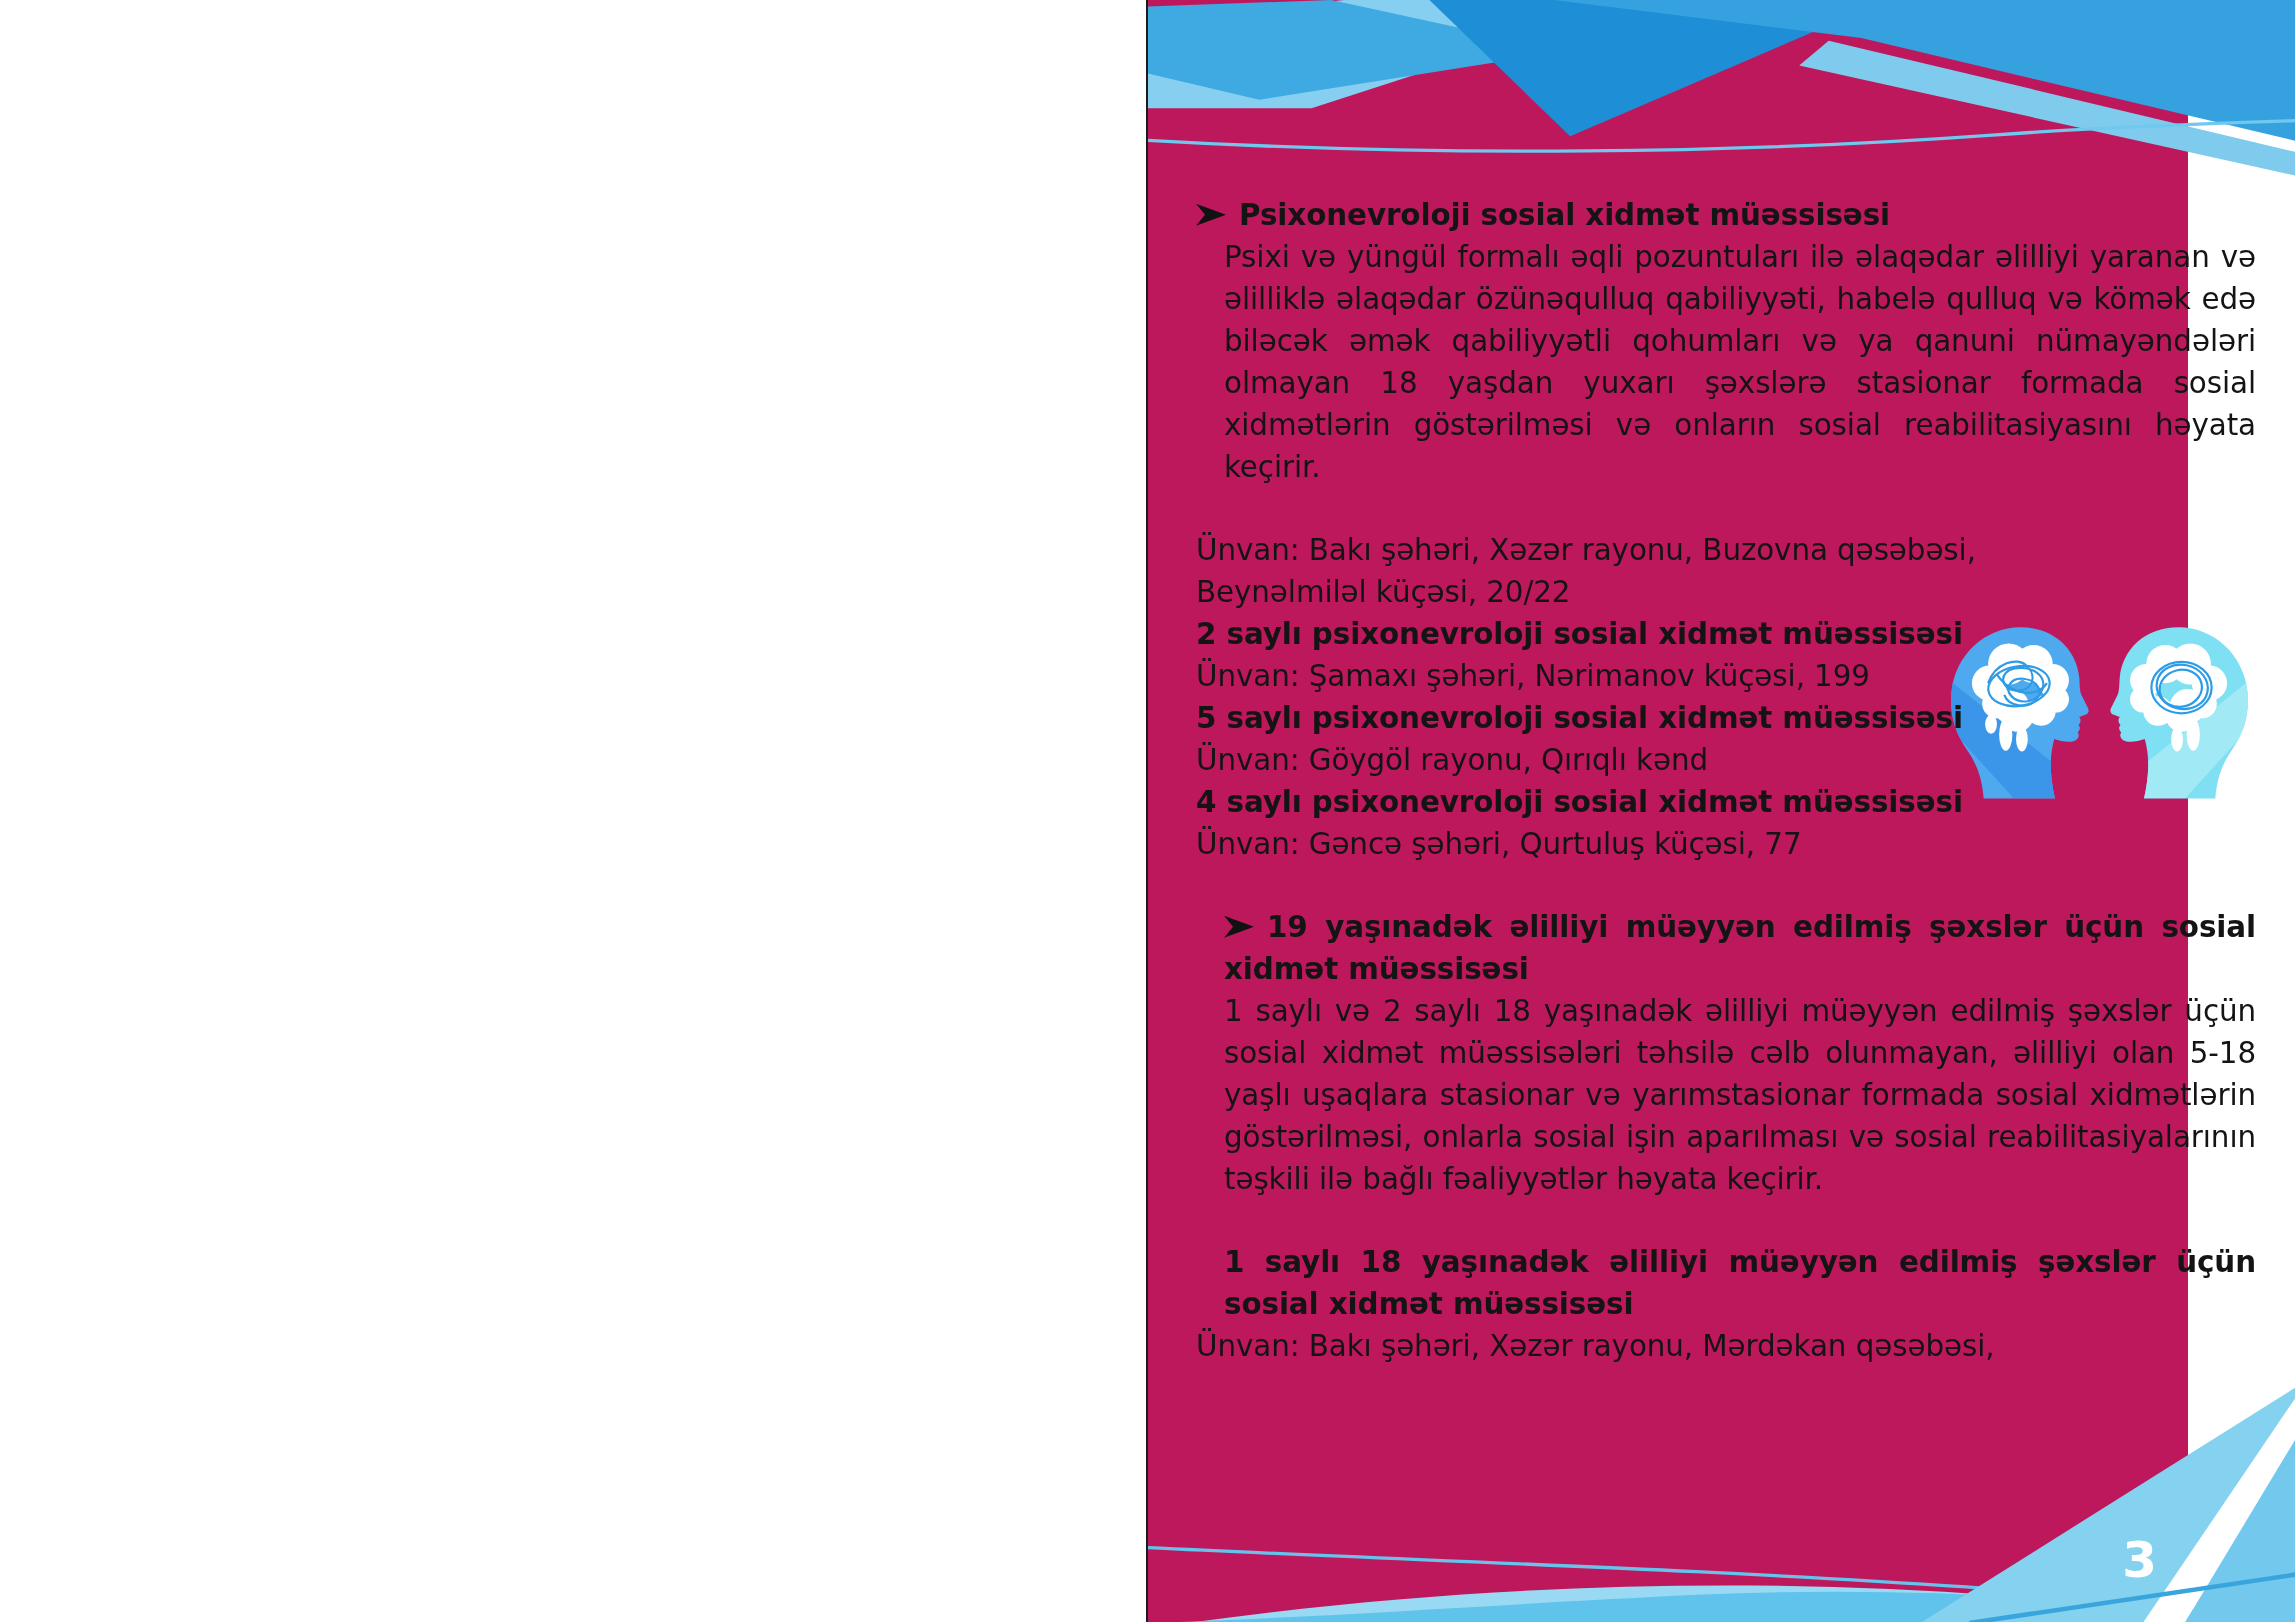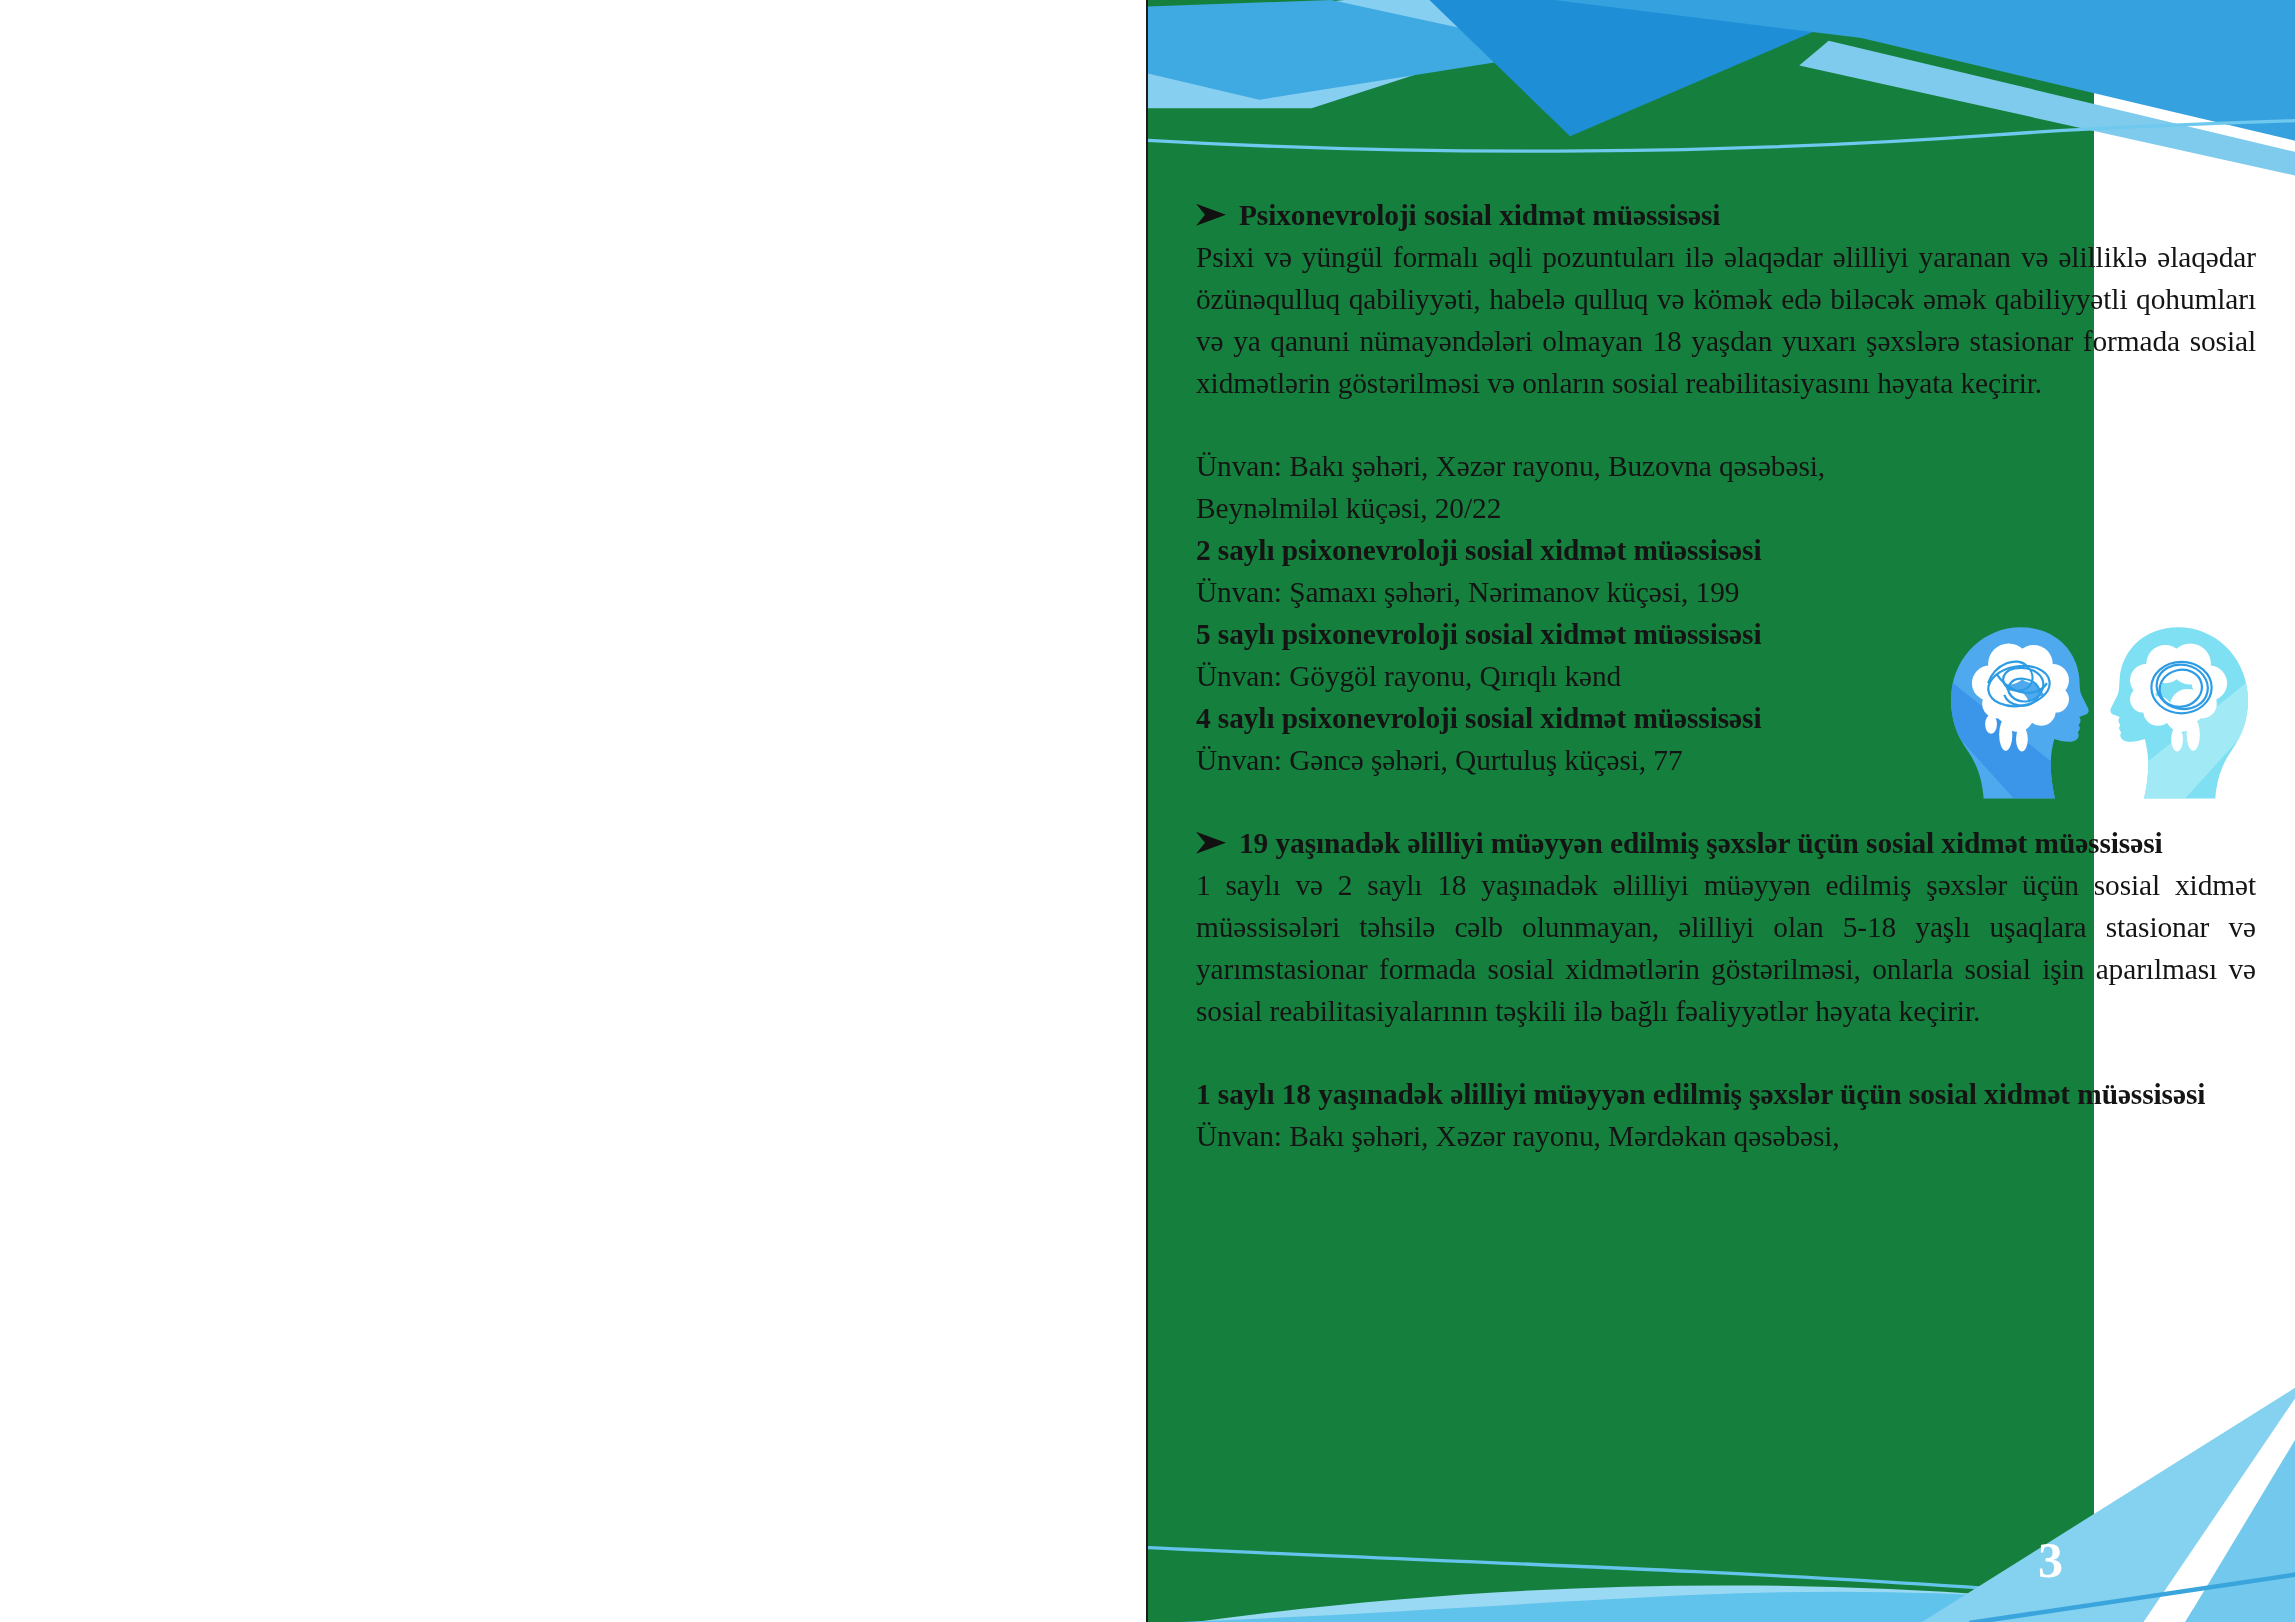--- a/index.html
+++ b/index.html
@@ -2,30 +2,30 @@
 <html style="font-size:10.5px"><head>
 <meta charset="utf-8">
 <style>
   html,body{margin:0;padding:0;background:#ffffff;}
   .page{
     position:relative;width:2295px;height:1623px;background:#ffffff;overflow:hidden;
     font-family:"DejaVu Sans","Liberation Sans",sans-serif;color:#141414;
   }
   .left-page{position:absolute;left:0;top:0;width:1146px;height:1623px;background:#ffffff;}
   .divider{position:absolute;left:1146px;top:0;width:2px;height:1623px;background:#1c1c1c;}
-  .right-page{position:absolute;left:1148px;top:0;width:946px;height:1623px;background:#15803d;font-family:Liberation Serif, serif;}
+  .right-page{position:absolute;left:1148px;top:0;width:1040px;height:1623px;background:#be185d;}
   .deco{position:absolute;left:0;width:1148px;pointer-events:none;}
   .deco.top{top:0;height:177px;}
   .deco.bottom{bottom:0;height:262px;}
   .content{
     position:absolute;left:48px;top:194px;width:1060px;
     font-size:29.4px;line-height:42px;letter-spacing:-0.1px;
   }
   .b{font-weight:bold;}
-  .just{text-align:justify;text-justify:inter-word;}
+  .just{text-align:justify;text-justify:inter-word;margin-left:28px;}
   .gap{height:41px;}
   .arrow{
     display:inline-block;width:30px;height:22px;background:#111111;
     clip-path:polygon(0 0,100% 50%,0 100%,30% 50%);
     margin-right:13px;vertical-align:-0.7px;
   }
   .heads{position:absolute;left:796px;top:618px;display:flex;gap:17px;}
   .page-number{
     position:absolute;right:31px;bottom:38px;color:#ffffff;
     font-size:50px;font-weight:bold;line-height:1;

